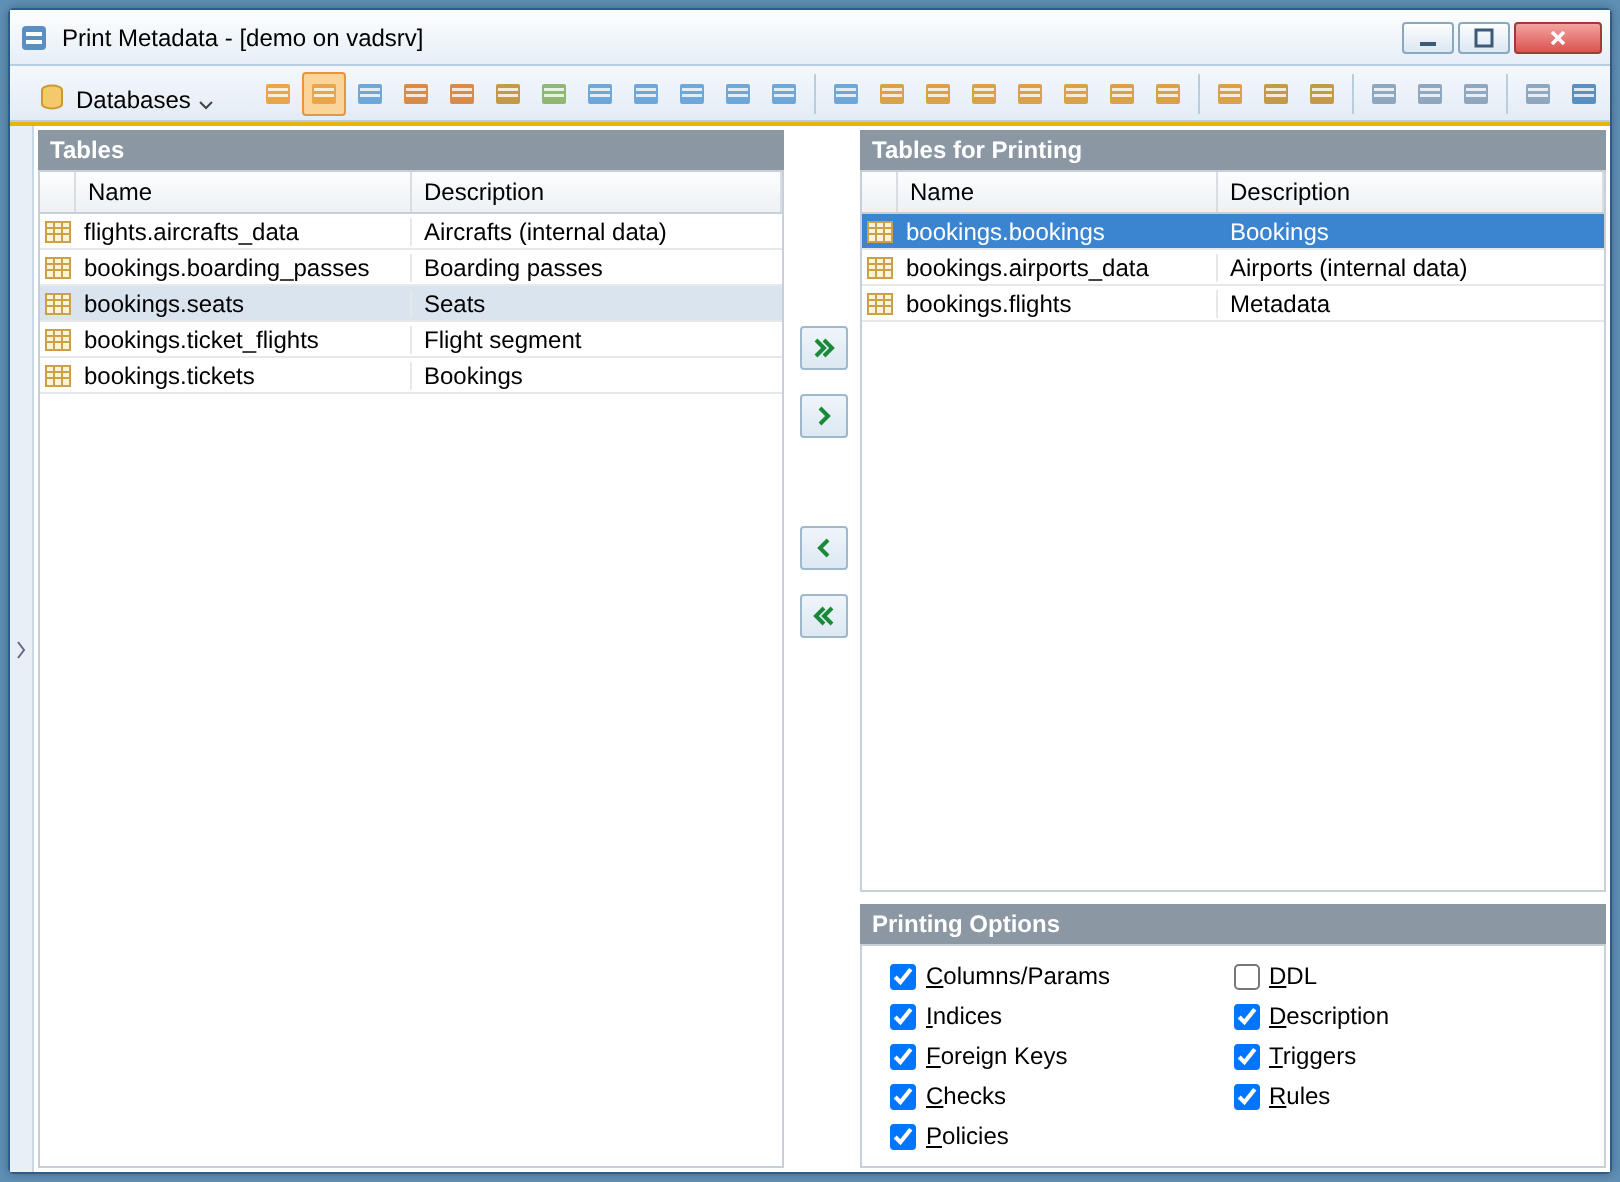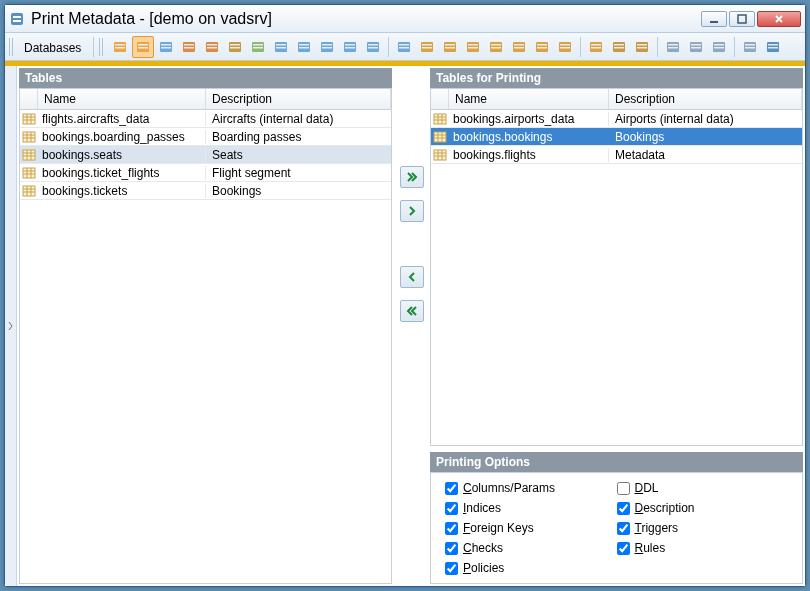--- a/index.html
+++ b/index.html
@@ -1,31 +1,31 @@
 <!DOCTYPE html>
 <html><head>
 <meta charset="utf-8">
 <style>
   * { box-sizing: border-box; margin: 0; padding: 0; }
   body { font-family: "Segoe UI", Tahoma, sans-serif; font-size: 12px; background: #5f8fb4; width: 810px; height: 591px; overflow: hidden; }
   .window { position: absolute; left: 4px; top: 4px; width: 802px; height: 583px; background: #fff; border: 1px solid #2c5d8a; border-radius: 3px; box-shadow: 0 0 4px rgba(0,0,0,0.3); display: flex; flex-direction: column; }
   .titlebar { height: 28px; background: linear-gradient(#fdfefe, #e6eef7); display: flex; align-items: center; padding: 0 4px; border-bottom: 1px solid #b8cee0; }
   .titlebar .app-icon { width: 16px; height: 16px; margin-right: 6px; }
-  .titlebar .title { flex: 1; color: #000; font-size: 16px; }
+  .titlebar .title { flex: 1; color: #000; font-size: 12px; }
   .wbtn { width: 26px; height: 16px; margin-left: 2px; border: 1px solid #8aa8c2; border-radius: 2px; background: linear-gradient(#fdfefe, #dbe7f2); display: inline-flex; align-items: center; justify-content: center; cursor: default; }
   .wbtn.close { width: 44px; background: linear-gradient(#f2a4a0, #d9534f); border-color: #a03b37; color: #fff; }
   .wbtn svg { width: 10px; height: 10px; }
   .toolbar { height: 28px; background: linear-gradient(#f4f8fc, #e3ecf5); border-bottom: 1px solid #b8cee0; display: flex; align-items: center; padding: 0 4px; gap: 2px; }
   .grip { width: 6px; height: 18px; background: repeating-linear-gradient(90deg, #adc5db 0 1px, transparent 1px 3px); margin-right: 2px; }
   .tbtn { width: 22px; height: 22px; border: 1px solid transparent; display: inline-flex; align-items: center; justify-content: center; border-radius: 2px; }
   .tbtn.active { border-color: #e8953d; background: #fbd49a; }
   .tbtn svg, .tbtn .glyph { width: 16px; height: 16px; }
-  .db-btn { height: 22px; padding: 0 6px 0 4px; display: inline-flex; align-items: flex-end; gap: 4px; border: 1px solid transparent; border-radius: 2px; flex-direction: column; }
+  .db-btn { height: 22px; padding: 0 6px 0 4px; display: inline-flex; align-items: flex-end; gap: 4px; border: 1px solid transparent; border-radius: 2px; }
   .sep { width: 1px; height: 20px; background: #b8cee0; margin: 0 3px; }
-  .content { flex: 1; display: flex; background: #fff; position: relative; border-top: 5px solid #eab308; }
+  .content { flex: 1; display: flex; background: #fff; position: relative; border-top: 2px solid #eab308; }
   .side-gutter { width: 12px; background: #e8eff7; border-right: 1px solid #c7d7e6; display:flex; align-items:center; justify-content:center; }
   .panel { flex: 1; display: flex; flex-direction: column; margin: 2px; }
   .panel-header { background: #8b97a2; color: #fff; padding: 3px 6px; font-weight: bold; font-size: 12px; }
   .grid { border: 1px solid #c7d0d8; flex: 1; background: #fff; overflow: hidden; }
   .ghead { display: flex; background: linear-gradient(#fdfdfd,#edf1f5); border-bottom: 1px solid #c7d0d8; }
   .ghead .col { padding: 3px 6px; border-right: 1px solid #d7dde3; font-weight: normal; color:#000; }
   .grow { display: flex; border-bottom: 1px solid #e6e9ec; height: 18px; align-items: center; }
   .grow .ic { width: 18px; display:flex; align-items:center; justify-content:center; }
   .grow .c1 { padding: 0 4px; border-right: 1px solid #e6e9ec; overflow:hidden; white-space:nowrap; }
   .grow .c2 { padding: 0 6px; overflow:hidden; white-space:nowrap; flex:1; }
@@ -404,33 +404,20 @@
     <div class="right-stack">
       <div class="panel" style="margin:0">
         <div class="panel-header">Tables  for Printing</div>
         <div class="grid">
           <div class="ghead">
             <div class="col" style="width:18px"></div>
             <div class="col col-name-r">Name</div>
             <div class="col" style="flex:1">Description</div>
           </div>
           <div id="right-rows">
-              <div class="grow">
-                <span class="ic">
-                  <svg class="table-icon" viewBox="0 0 14 14">
-                    <rect x="1" y="2" width="12" height="10" fill="#fdf3d6" stroke="#caa14a"></rect>
-                    <line x1="1" y1="5" x2="13" y2="5" stroke="#caa14a"></line>
-                    <line x1="1" y1="8" x2="13" y2="8" stroke="#caa14a"></line>
-                    <line x1="5" y1="2" x2="5" y2="12" stroke="#caa14a"></line>
-                    <line x1="9" y1="2" x2="9" y2="12" stroke="#caa14a"></line>
-                  </svg>
-                </span>
-                <span class="c1" style="width:160px">bookings.airports_data</span>
-                <span class="c2">Airports (internal data)</span>
-              </div>
               <div class="grow sel">
                 <span class="ic">
                   <svg class="table-icon" viewBox="0 0 14 14">
                     <rect x="1" y="2" width="12" height="10" fill="#fdf3d6" stroke="#caa14a"></rect>
                     <line x1="1" y1="5" x2="13" y2="5" stroke="#caa14a"></line>
                     <line x1="1" y1="8" x2="13" y2="8" stroke="#caa14a"></line>
                     <line x1="5" y1="2" x2="5" y2="12" stroke="#caa14a"></line>
                     <line x1="9" y1="2" x2="9" y2="12" stroke="#caa14a"></line>
                   </svg>
                 </span>
@@ -440,20 +427,33 @@
               <div class="grow">
                 <span class="ic">
                   <svg class="table-icon" viewBox="0 0 14 14">
                     <rect x="1" y="2" width="12" height="10" fill="#fdf3d6" stroke="#caa14a"></rect>
                     <line x1="1" y1="5" x2="13" y2="5" stroke="#caa14a"></line>
                     <line x1="1" y1="8" x2="13" y2="8" stroke="#caa14a"></line>
                     <line x1="5" y1="2" x2="5" y2="12" stroke="#caa14a"></line>
                     <line x1="9" y1="2" x2="9" y2="12" stroke="#caa14a"></line>
                   </svg>
                 </span>
+                <span class="c1" style="width:160px">bookings.airports_data</span>
+                <span class="c2">Airports (internal data)</span>
+              </div>
+              <div class="grow">
+                <span class="ic">
+                  <svg class="table-icon" viewBox="0 0 14 14">
+                    <rect x="1" y="2" width="12" height="10" fill="#fdf3d6" stroke="#caa14a"></rect>
+                    <line x1="1" y1="5" x2="13" y2="5" stroke="#caa14a"></line>
+                    <line x1="1" y1="8" x2="13" y2="8" stroke="#caa14a"></line>
+                    <line x1="5" y1="2" x2="5" y2="12" stroke="#caa14a"></line>
+                    <line x1="9" y1="2" x2="9" y2="12" stroke="#caa14a"></line>
+                  </svg>
+                </span>
                 <span class="c1" style="width:160px">bookings.flights</span>
                 <span class="c2">Metadata</span>
               </div>
             </div>
         </div>
       </div>
       <div class="opts">
         <div class="panel-header">Printing Options</div>
         <div class="opts-body" id="opts-body">
             <label class="chk">

